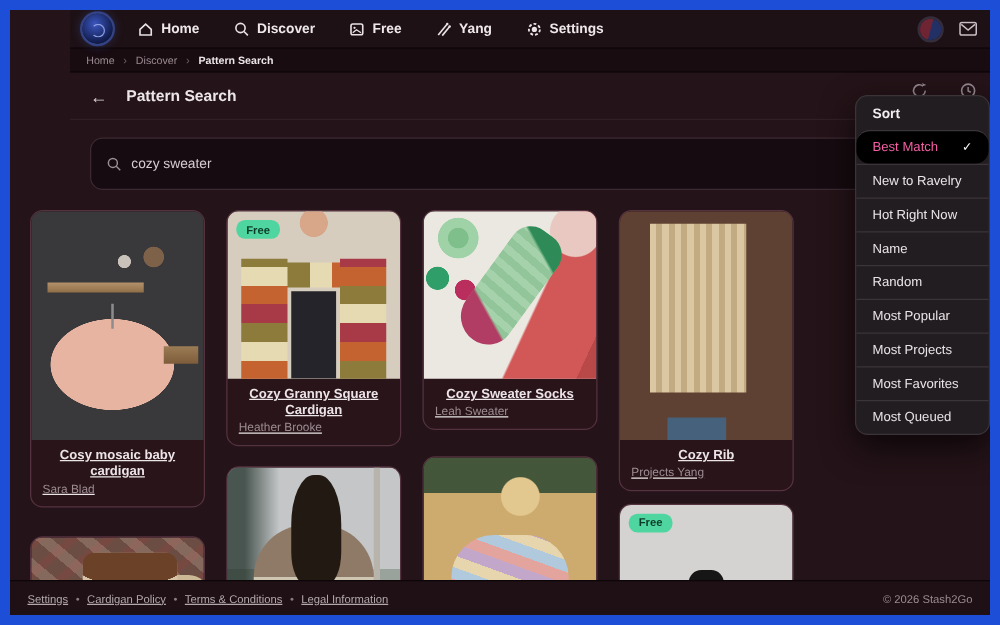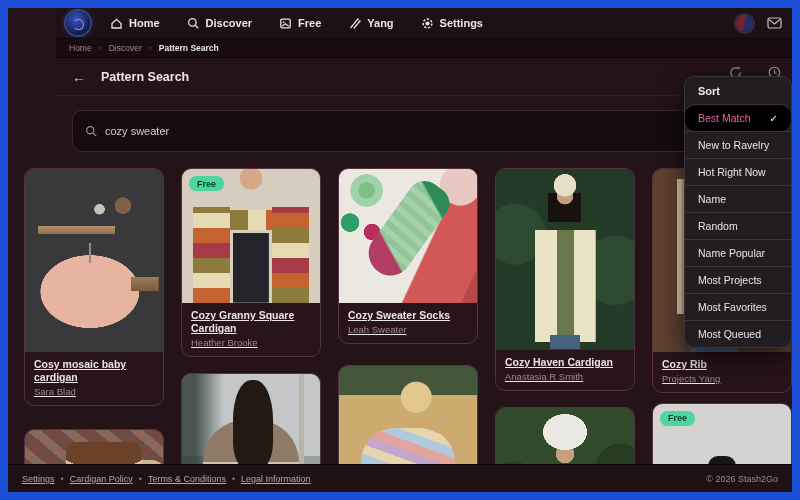--- a/index.html
+++ b/index.html
@@ -76,21 +76,21 @@
     position:absolute; left:16px; top:160px; width:768px; height:310px;
     display:flex; gap:17px; overflow:hidden;
   }
   .col { width:140px; flex:0 0 140px; display:flex; flex-direction:column;text-decoration:underline; }
   .card {
     background:#281419; border:1px solid #553240; border-radius:10px;
     overflow:hidden; cursor:pointer; flex:0 0 auto;
   }
   .card-img { position:relative; width:100%; overflow:hidden; }
   .card-body { padding:6px 9px 8px; }
-  .card-title { font-size:10.5px; font-weight:bold; color:#ece4e7; line-height:1.22; }
+  .card-title { font-size:10.5px; font-weight:bold; color:#ece4e7; line-height:1.22;text-align:center; }
   .card-author { font-size:9.5px; color:#9c8c92; margin-top:2px; }
   .free-badge {
     position:absolute; top:7px; left:7px; z-index:3;
     background:#4fd6a0; color:#0b3b28; font-size:9px; font-weight:bold;
     padding:2.5px 8px; border-radius:7px;
   }
   .mb23{margin-bottom:23px}.mb16{margin-bottom:16px}.mb17{margin-bottom:21px}.mb10{margin-bottom:10px}
   .h183{height:183px}.h134{height:134px}.h181{height:181px}.h200{height:200px}.h240{height:240px}
 
   
@@ -382,32 +382,20 @@
         <div class="card-body">
           <div class="card-title">Cozy Sweater Socks</div>
           <div class="card-author">Leah Sweater</div>
         </div>
       </div>
       <div class="card">
         <div class="card-img img-field h240"></div>
       </div>
     </div>
 
-    <div class="col">
-      <div class="card mb16">
-        <div class="card-img img-haven h181"></div>
-        <div class="card-body">
-          <div class="card-title">Cozy Haven Cardigan</div>
-          <div class="card-author">Anastasia R Smith</div>
-        </div>
-      </div>
-      <div class="card">
-        <div class="card-img img-cap h200"></div>
-      </div>
-    </div>
 
     <div class="col">
       <div class="card mb10">
         <div class="card-img img-rib h183"></div>
         <div class="card-body">
           <div class="card-title">Cozy Rib</div>
           <div class="card-author">Projects Yang</div>
         </div>
       </div>
       <div class="card">
@@ -444,21 +432,21 @@
     <div class="sort-item">
         <span>Hot Right Now</span>
       </div>
     <div class="sort-item">
         <span>Name</span>
       </div>
     <div class="sort-item">
         <span>Random</span>
       </div>
     <div class="sort-item">
-        <span>Name Popular</span>
+        <span>Most Popular</span>
       </div>
     <div class="sort-item">
         <span>Most Projects</span>
       </div>
     <div class="sort-item">
         <span>Most Favorites</span>
       </div>
     <div class="sort-item">
         <span>Most Queued</span>
       </div>

